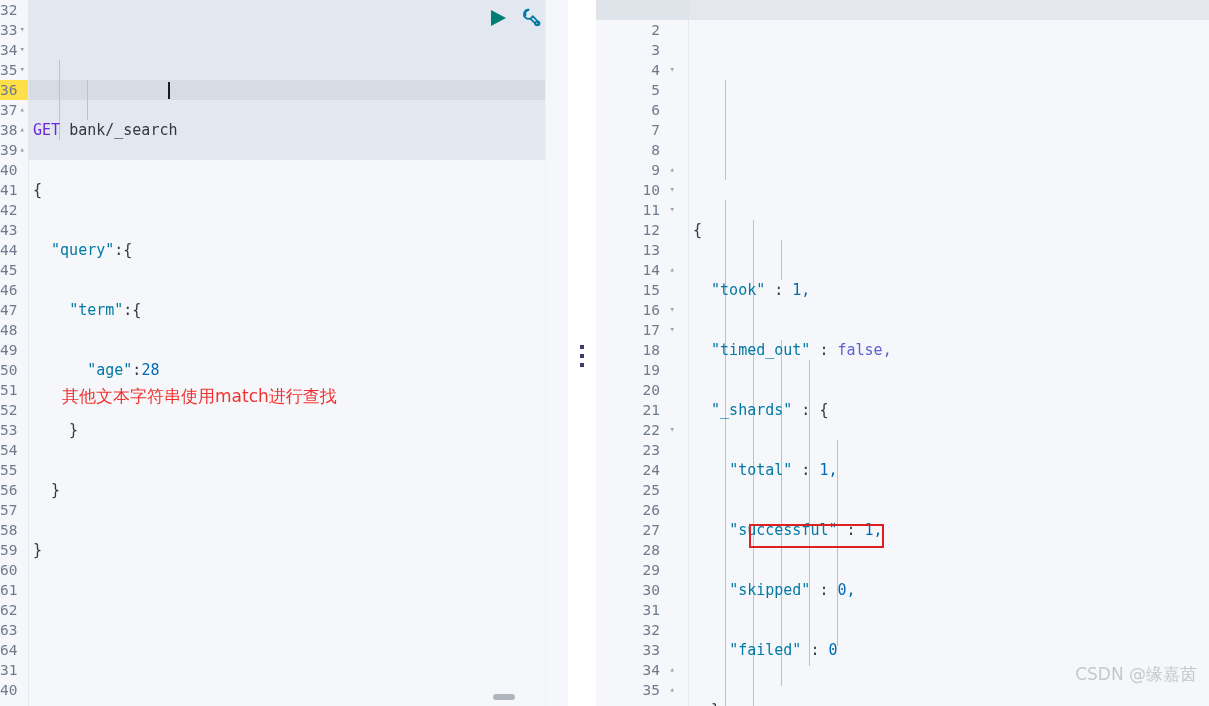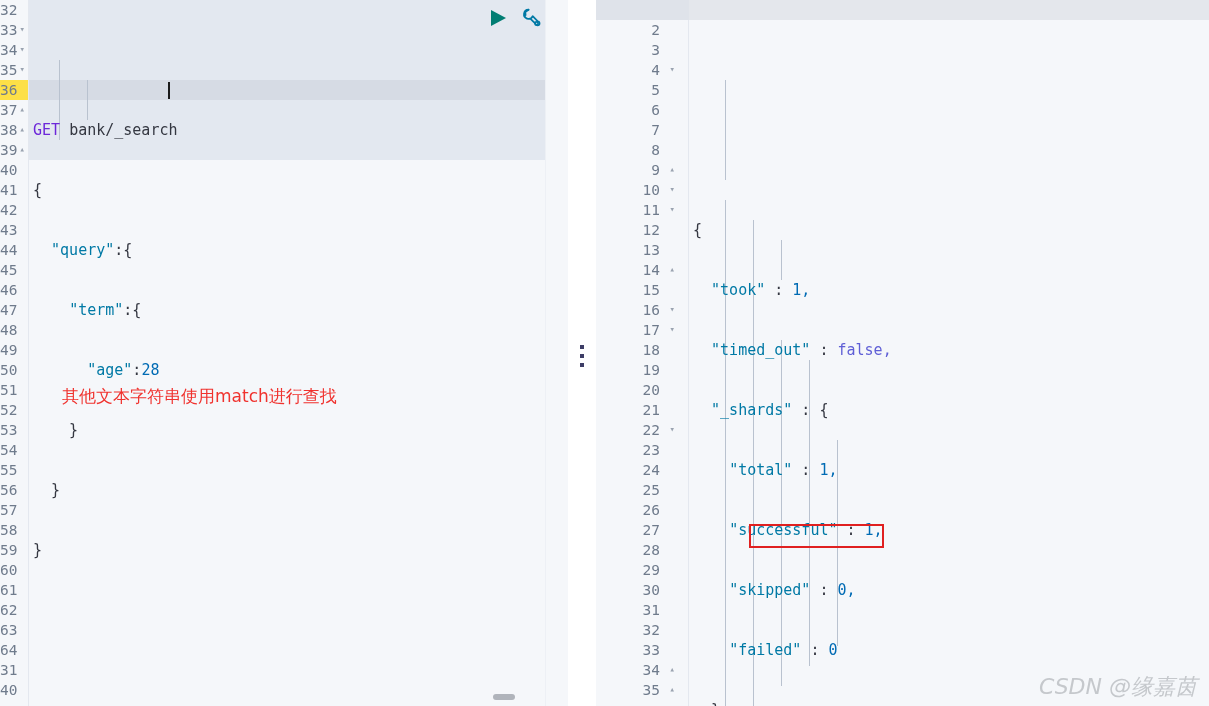--- a/index.html
+++ b/index.html
@@ -201,26 +201,25 @@
     width: 135px;
     height: 24px;
     border: 2px solid #e02020;
     box-sizing: border-box;
   }
 
   
   #watermark {
     position: absolute;
     right: 12px;
-    bottom: 4px;
+    bottom: 20px;
     font-family: "DejaVu Sans", "Liberation Sans", sans-serif;
-    font-size: 22px;
+    font-size: 17px;
     color: #c5c8cc;
     white-space: nowrap;
-    font-style: italic;
   }
 
   
   #editor-hscroll {
     position: absolute;
     left: 493px;
     top: 694px;
     width: 22px;
     height: 6px;
     background: #b0b4bb;

